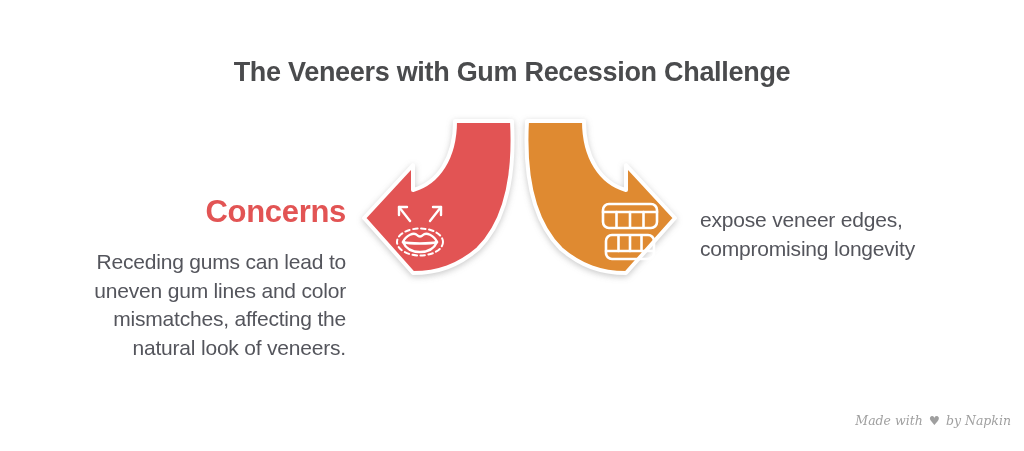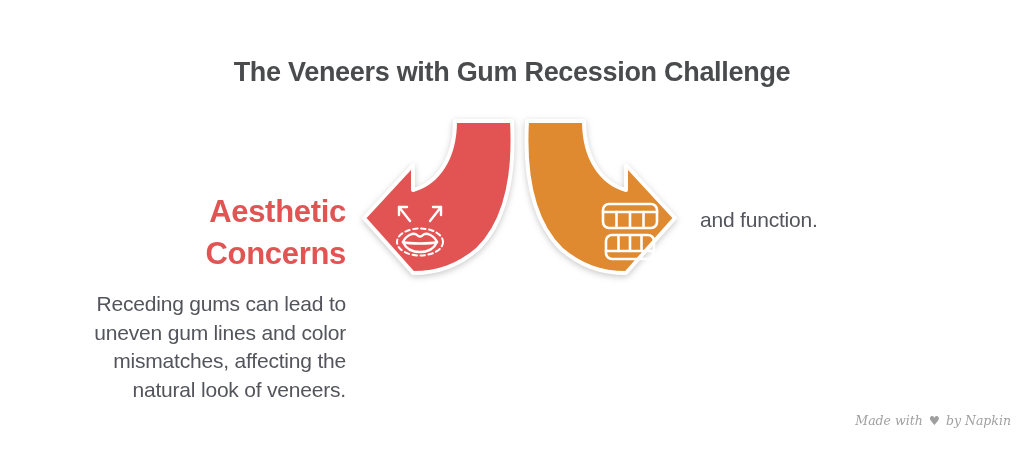--- a/index.html
+++ b/index.html
@@ -84,36 +84,36 @@
       <rect x="7" y="34" width="48" height="24" rx="6"></rect>
       <path d="M7 50 L55 50"></path>
       <path d="M19.5 35 L19.5 50"></path>
       <path d="M31 35 L31 50"></path>
       <path d="M42.5 35 L42.5 50"></path>
     </g>
   </svg>
 
   <div class="col left">
     <div class="col-heading">
-      <div>Aesthetic</div>
       <div>Concerns</div>
     </div>
     <div class="col-body">
       <div>Receding gums can lead to</div>
       <div>uneven gum lines and color</div>
       <div>mismatches, affecting the</div>
       <div>natural look of veneers.</div>
     </div>
   </div>
 
   <div class="col right">
     <div class="col-heading">
     </div>
     <div class="col-body">
-      <div>and function.</div>
+      <div>expose veneer edges,</div>
+      <div>compromising longevity</div>
     </div>
   </div>
 
   <div class="watermark">
     <span>Made with</span>
     <span>♥</span>
     <span>by Napkin</span>
   </div>
 
 </div>

